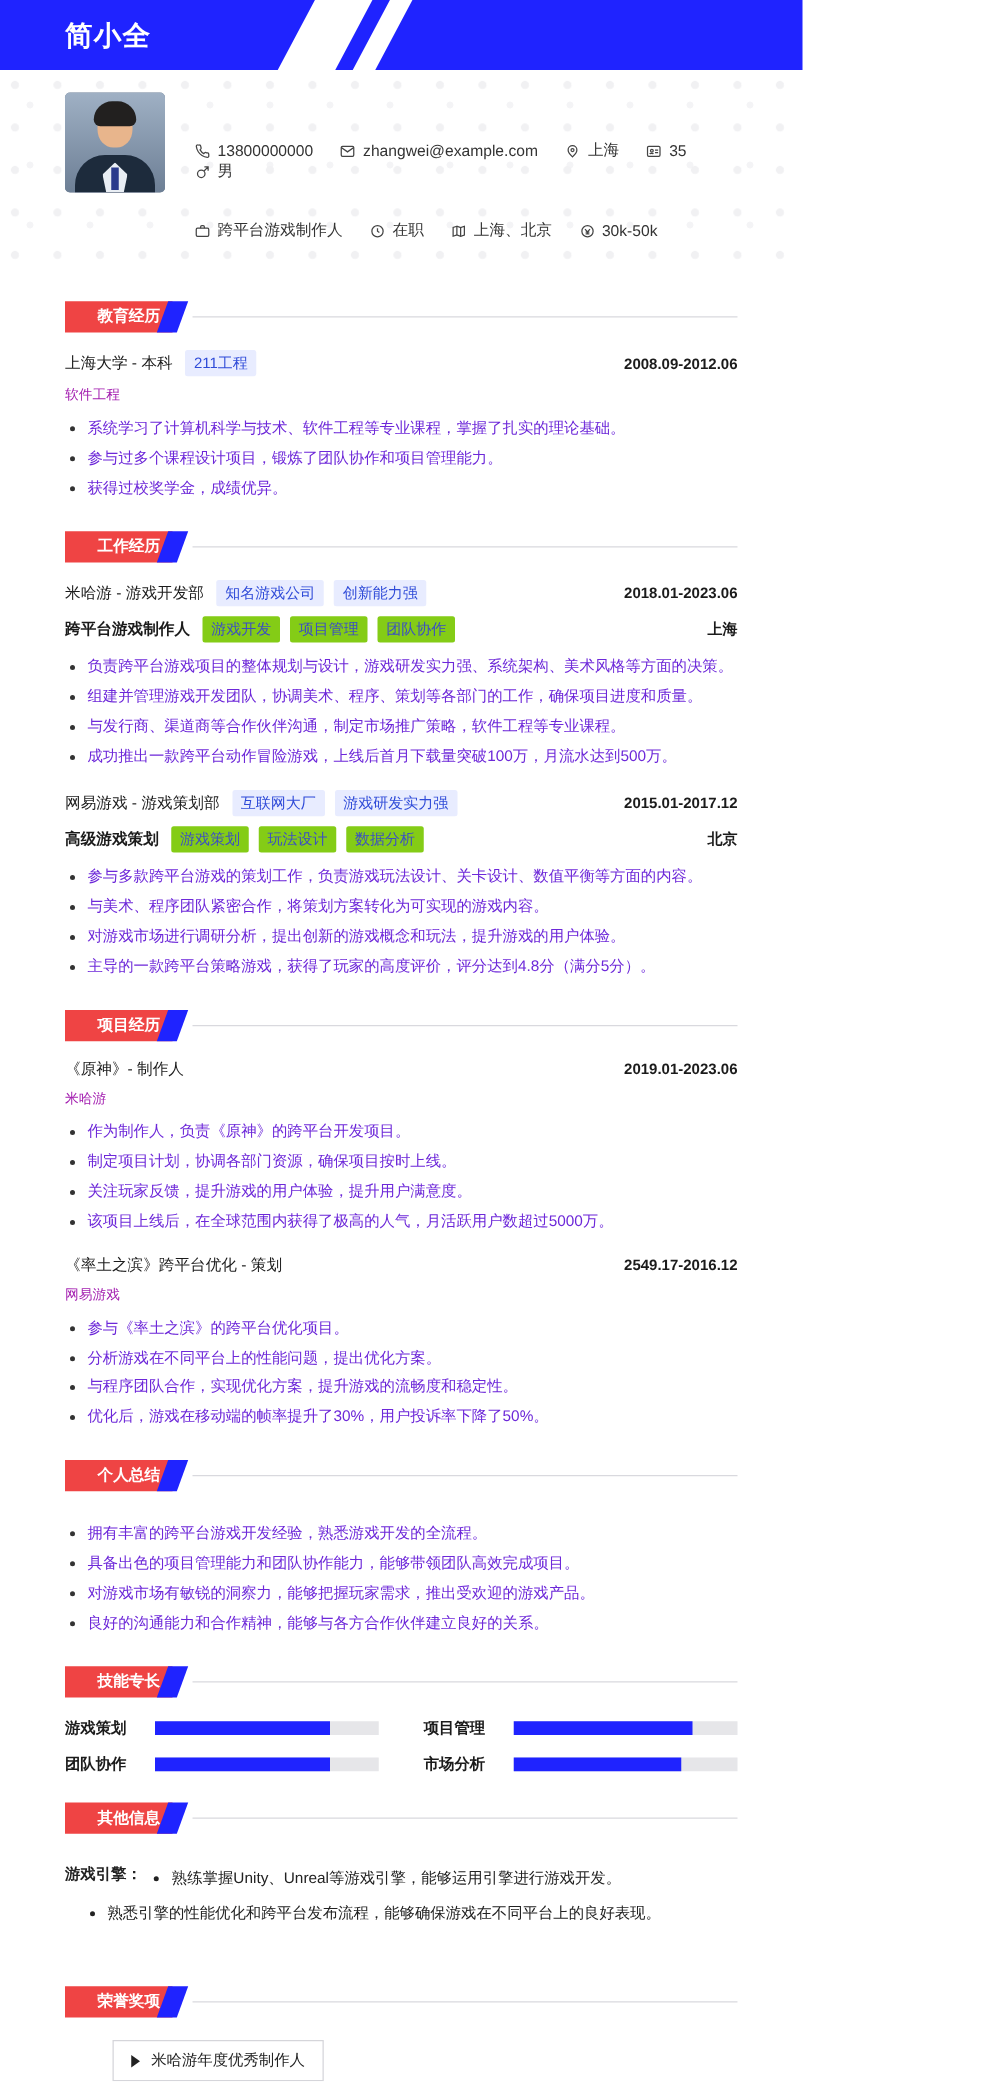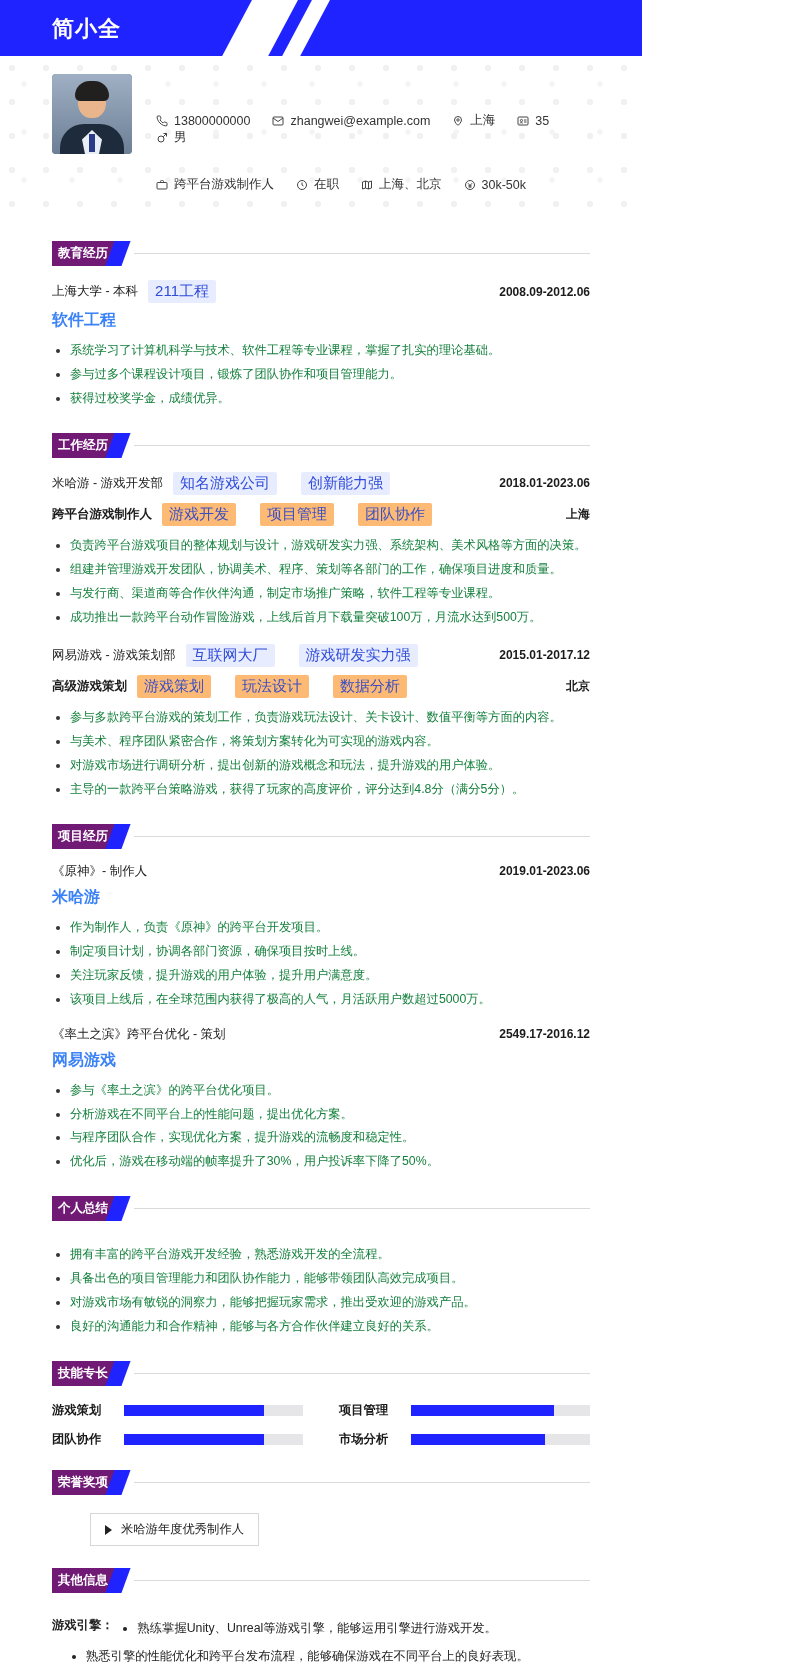--- a/index.html
+++ b/index.html
@@ -88,25 +88,25 @@
 
   
   .section { padding: 0 52px; margin-top: 22px; }
   .sec-head {
     display: flex;
     align-items: center;
     position: relative;
     margin-bottom: 4px;
   }
   .sec-title {
-    background: #701a75;
+    background: #ef4444;
     color: #fff;
     font-size: 12.5px;
     font-weight: bold;
-    padding: 4px 10px 4px 6px;
+    padding: 4px 10px 4px 26px;
     position: relative;
     z-index: 2;
   }
   .sec-title::after {
     content: "";
     position: absolute;
     right: -8px; top: 0;
     width: 16px; height: 100%;
     background: #1f23ff;
     transform: skewX(-20deg);
@@ -126,38 +126,38 @@
     display: flex;
     align-items: center;
     justify-content: space-between;
   }
   .entry-left { display: flex; align-items: center; flex-wrap: wrap; }
   .entry-title { font-weight: normal; font-size: 12.5px; color: #1b1b1b; margin-right: 10px; }
   .entry-right { font-weight: bold; font-size: 12px; color: #1b1b1b; white-space: nowrap; }
   .entry-sub { margin-top: 8px; }
   .entry-sub .sub-title { font-weight: bold; font-size: 12.5px; margin-right: 10px; color:#1b1b1b; }
   .entry-sub .sub-right { font-size: 12px; color: #1b1b1b; font-weight: bold; }
-  .entry-plain { margin-top: 7px; font-size: 16px; color: #3b82f6; font-weight: bold; }
+  .entry-plain { margin-top: 7px; font-size: 11px; color: #a21caf; font-weight: normal; }
 
   .tag {
     display: inline-block;
-    font-size: 15px;
+    font-size: 12px;
     padding: 2px 7px;
     border-radius: 2px;
-    margin-right: 24px;
+    margin-right: 8px;
     white-space: nowrap;
   }
   .tag-blue { background: #e8ecff; color: #2f4bd8; }
-  .tag-plain { background: #fdba74; color: #3b4fc4; }
+  .tag-plain { background: #84cc16; color: #3b4fc4; }
 
   ul.bullets { margin: 8px 0 0 0; padding-left: 18px; }
   ul.bullets li {
     font-size: 12.3px;
     line-height: 1.95;
-    color: #15803d;
+    color: #6d28d9;
   }
   ul.bullets li::marker { color: #333; }
 
   .sub-bullets { margin: 4px 0 0 0; padding-left: 34px; }
   .sub-bullets li { font-size: 12.3px; line-height: 1.95; }
 
   
   .skills-grid {
     display: grid;
     grid-template-columns: 1fr 1fr;
@@ -480,42 +480,42 @@
       </div>
       <div class="skill">
         <div class="skill-name">市场分析</div>
         <div class="skill-bar">
             <div class="skill-fill" id="sk3" style="width: 75%;"></div>
           </div>
       </div>
     </div>
   </div>
 
-  <div class="section">
-    <div class="sec-head">
-      <div class="sec-title">荣誉奖项</div>
-      <div class="sec-rule"></div>
-    </div>
-    <div class="honor-box">
-      <span class="tri"></span>
-      <span>米哈游年度优秀制作人</span>
-    </div>
-  </div>
-
   <div class="section" style="padding-bottom:24px;">
     <div class="sec-head">
       <div class="sec-title">其他信息</div>
       <div class="sec-rule"></div>
     </div>
     <div class="sec-body other-wrap">
       <div class="other-line">
         <span class="other-label">游戏引擎：</span>
         <ul class="other-list" style="list-style:disc;">
           <li>熟练掌握Unity、Unreal等游戏引擎，能够运用引擎进行游戏开发。</li>
         </ul>
       </div>
       <ul class="sub-bullets">
         <li>熟悉引擎的性能优化和跨平台发布流程，能够确保游戏在不同平台上的良好表现。</li>
       </ul>
     </div>
   </div>
 
+  <div class="section">
+    <div class="sec-head">
+      <div class="sec-title">荣誉奖项</div>
+      <div class="sec-rule"></div>
+    </div>
+    <div class="honor-box">
+      <span class="tri"></span>
+      <span>米哈游年度优秀制作人</span>
+    </div>
+  </div>
+
 </div>
 
 </body></html>

